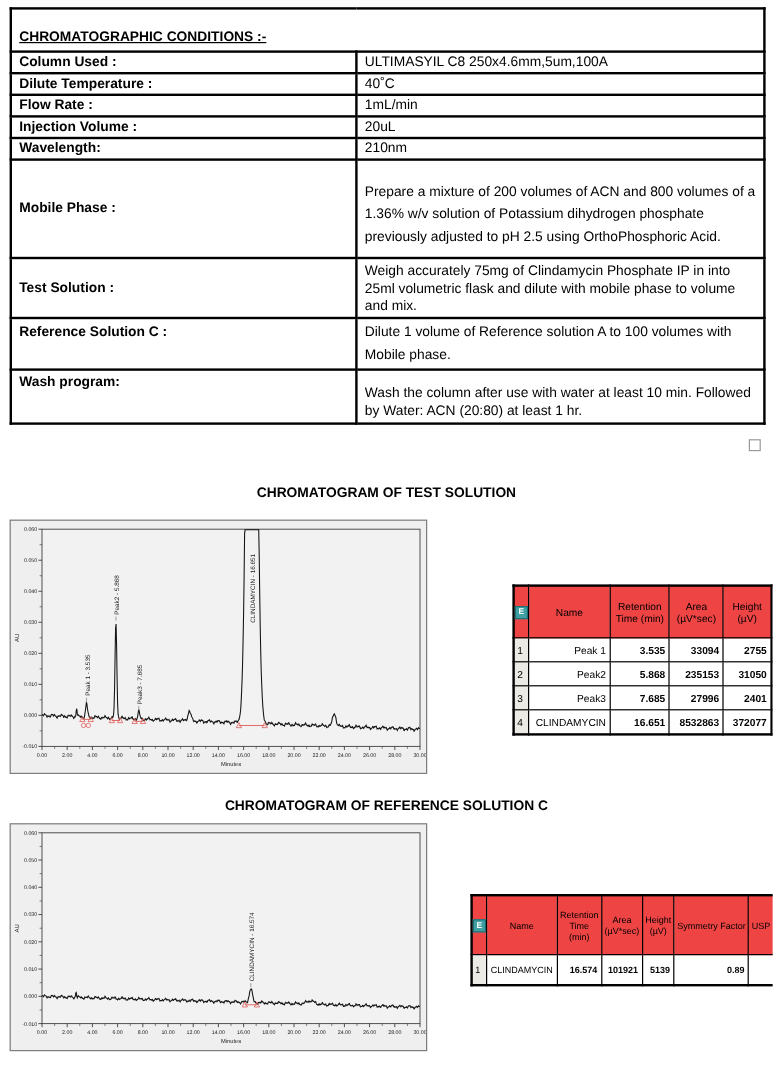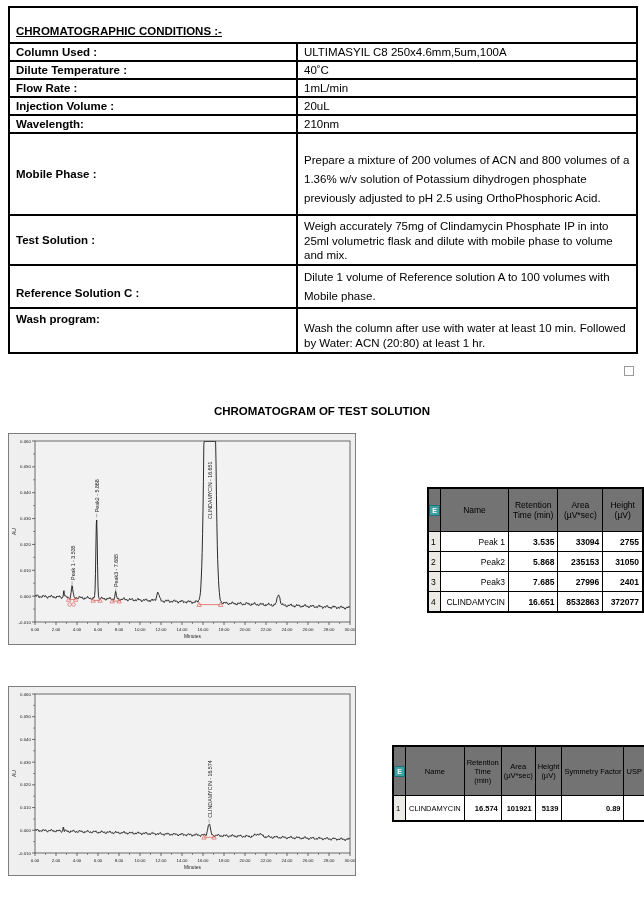--- a/index.html
+++ b/index.html
@@ -32,21 +32,21 @@
 
   
   .chrom{position:absolute;background:#efefef;border:1px solid #7d7d7d;}
   #chrom-1{left:8px;top:433px;width:346px;height:210px;}
   #chrom-2{left:8px;top:686px;width:346px;height:188px;}
   .chrom svg{display:block;}
 
   
   .emp-table{position:absolute;border-collapse:collapse;background:#fff;border:2px solid #000;}
   .emp-table td,.emp-table th{border:1px solid #000;padding:1px 3px;font-weight:normal;}
-  .emp-table th{background:#737373;text-align:center;vertical-align:middle;}
+  .emp-table th{background:#ef4444;text-align:center;vertical-align:middle;}
   .emp-table td.rownum{background:#eceae5;text-align:left;padding:1px 2px;}
   .emp-table td.name{text-align:right;}
   .emp-table td.num{text-align:right;font-weight:bold;}
   #table-1{left:427px;top:487px;font-size:8.5px;}
   #table-1 th{height:40px;}
   #table-1 td{height:17px;}
   #table-2{left:392px;top:745px;font-size:7.5px;}
   #table-2 th{height:46px;padding:1px 2px;}
   #table-2 td{height:22px;}
   .corner-cell{width:11px;padding:0 !important;text-align:center;vertical-align:middle;}
@@ -90,21 +90,21 @@
     </tr>
     <tr class="h82">
       <td class="lbl v-mid">Mobile Phase  :</td>
       <td class="lh-tall" style="padding-top:17px">Prepare a mixture of 200 volumes of ACN and 800 volumes of  a 1.36% w/v solution of Potassium dihydrogen phosphate previously adjusted to pH 2.5 using OrthoPhosphoric Acid.</td>
     </tr>
     <tr class="h48">
       <td class="lbl v-mid">Test  Solution   :</td>
       <td class="lh-med" style="padding-top:3px">Weigh accurately 75mg of Clindamycin Phosphate IP in into 25ml volumetric flask and dilute with mobile phase to volume and mix.</td>
     </tr>
     <tr class="h38">
-      <td class="lbl" style="padding-top:20px">Reference Solution C  :</td>
+      <td class="lbl" style="padding-top:4px">Reference Solution C  :</td>
       <td class="lh-tall" style="padding-top:2px">Dilute 1 volume of Reference solution A to 100 volumes with Mobile phase.</td>
     </tr>
     <tr class="h50">
       <td class="lbl" style="padding-top:3px">Wash program:</td>
       <td class="wash-val">Wash the column after use with water at least 10 min. Followed by Water: ACN (20:80) at least 1 hr.</td>
     </tr>
   </tbody>
     </table>
 
   <div class="resize-handle"></div>
@@ -244,20 +244,21 @@
     <tr>
       <td class="rownum">4</td>
       <td class="name">CLINDAMYCIN</td>
       <td class="num">16.651</td>
       <td class="num">8532863</td>
       <td class="num">372077</td>
     </tr>
   </tbody>
     </table>
 
+  <div id="sec-title-2" class="sec-title">CHROMATOGRAM OF REFERENCE SOLUTION C</div>
 
   <div id="chrom-2" class="chrom">
     <svg width="346" height="188">
         <rect x="26" y="7" width="315" height="159" fill="#f2f2f2" stroke="#4a4a4a" stroke-width="0.8"></rect>
         <line x1="26" y1="166" x2="26" y2="169" stroke="#333" stroke-width="0.7"></line>
         <text x="26" y="175" text-anchor="middle" font-size="4.4" fill="#222">0.00</text>
         <line x1="36.5" y1="166" x2="36.5" y2="168" stroke="#333" stroke-width="0.5"></line>
         <line x1="47" y1="166" x2="47" y2="169" stroke="#333" stroke-width="0.7"></line>
         <text x="47" y="175" text-anchor="middle" font-size="4.4" fill="#222">2.00</text>
         <line x1="57.5" y1="166" x2="57.5" y2="168" stroke="#333" stroke-width="0.5"></line>

